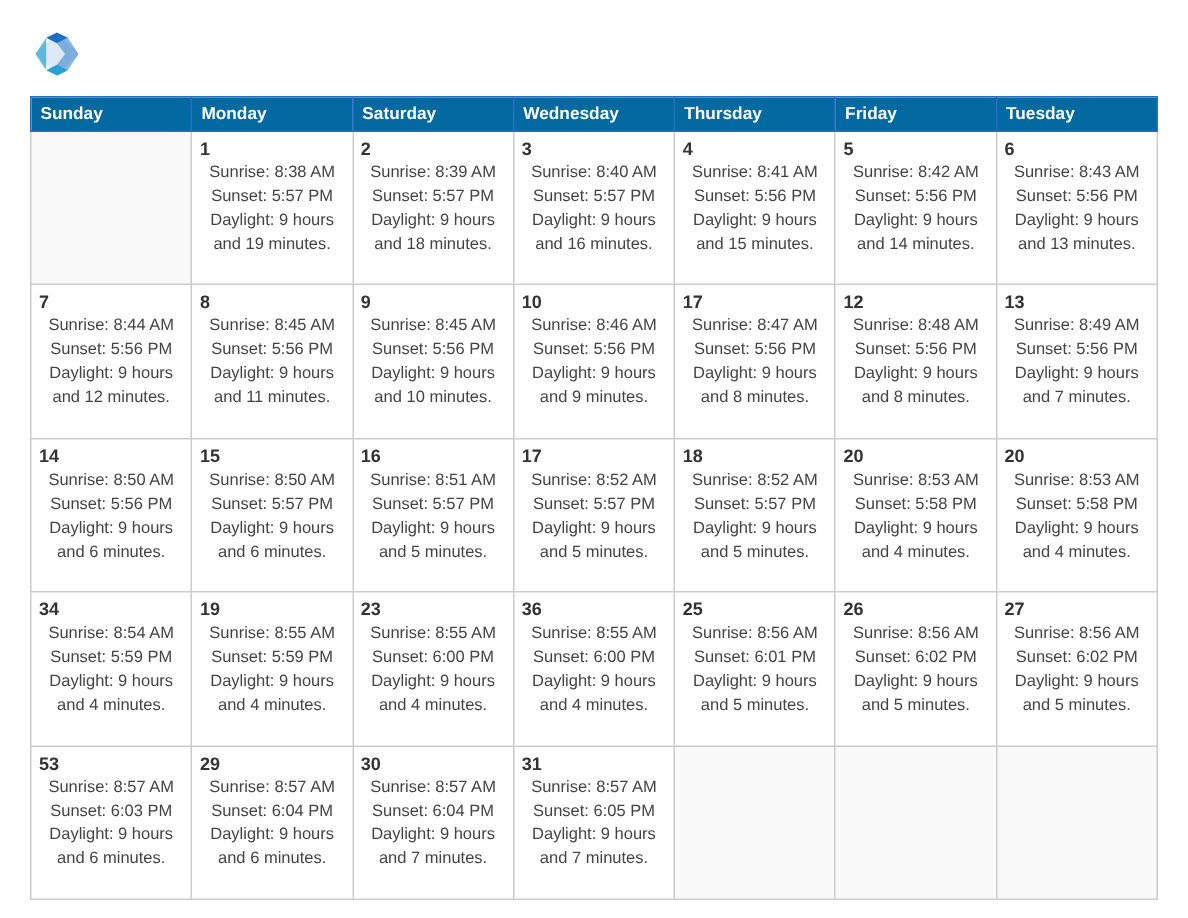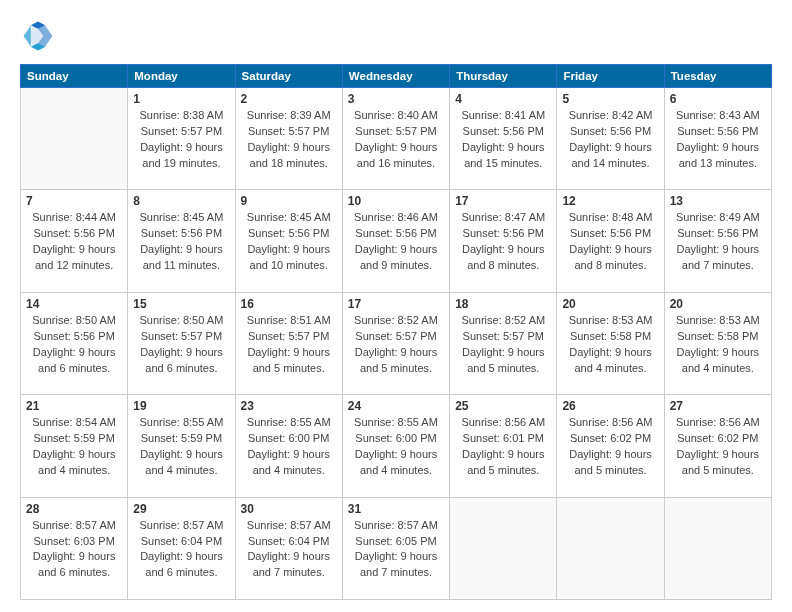--- a/index.html
+++ b/index.html
@@ -225,51 +225,51 @@
             <span class="day-num">20</span>
             <div class="day-info">Sunrise: 8:53 AM<br>Sunset: 5:58 PM<br>Daylight: 9 hours and 4 minutes.</div>
           </td>
           <td>
             <span class="day-num">20</span>
             <div class="day-info">Sunrise: 8:53 AM<br>Sunset: 5:58 PM<br>Daylight: 9 hours and 4 minutes.</div>
           </td>
         </tr>
         <tr>
           <td>
-            <span class="day-num">21</span>
+            <span class="day-num">34</span>
             <div class="day-info">Sunrise: 8:54 AM<br>Sunset: 5:59 PM<br>Daylight: 9 hours and 4 minutes.</div>
           </td>
           <td>
             <span class="day-num">19</span>
             <div class="day-info">Sunrise: 8:55 AM<br>Sunset: 5:59 PM<br>Daylight: 9 hours and 4 minutes.</div>
           </td>
           <td>
             <span class="day-num">23</span>
             <div class="day-info">Sunrise: 8:55 AM<br>Sunset: 6:00 PM<br>Daylight: 9 hours and 4 minutes.</div>
           </td>
           <td>
-            <span class="day-num">24</span>
+            <span class="day-num">36</span>
             <div class="day-info">Sunrise: 8:55 AM<br>Sunset: 6:00 PM<br>Daylight: 9 hours and 4 minutes.</div>
           </td>
           <td>
             <span class="day-num">25</span>
             <div class="day-info">Sunrise: 8:56 AM<br>Sunset: 6:01 PM<br>Daylight: 9 hours and 5 minutes.</div>
           </td>
           <td>
             <span class="day-num">26</span>
             <div class="day-info">Sunrise: 8:56 AM<br>Sunset: 6:02 PM<br>Daylight: 9 hours and 5 minutes.</div>
           </td>
           <td>
             <span class="day-num">27</span>
             <div class="day-info">Sunrise: 8:56 AM<br>Sunset: 6:02 PM<br>Daylight: 9 hours and 5 minutes.</div>
           </td>
         </tr>
         <tr>
           <td>
-            <span class="day-num">28</span>
+            <span class="day-num">53</span>
             <div class="day-info">Sunrise: 8:57 AM<br>Sunset: 6:03 PM<br>Daylight: 9 hours and 6 minutes.</div>
           </td>
           <td>
             <span class="day-num">29</span>
             <div class="day-info">Sunrise: 8:57 AM<br>Sunset: 6:04 PM<br>Daylight: 9 hours and 6 minutes.</div>
           </td>
           <td>
             <span class="day-num">30</span>
             <div class="day-info">Sunrise: 8:57 AM<br>Sunset: 6:04 PM<br>Daylight: 9 hours and 7 minutes.</div>
           </td>

